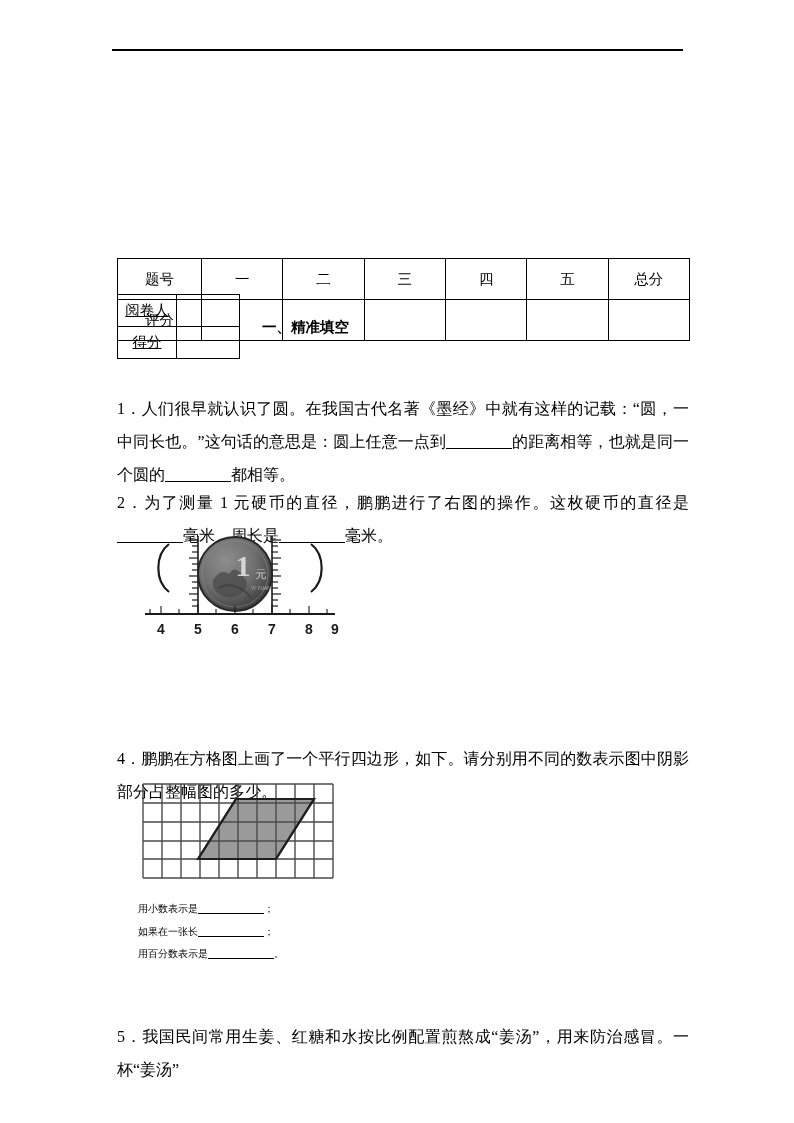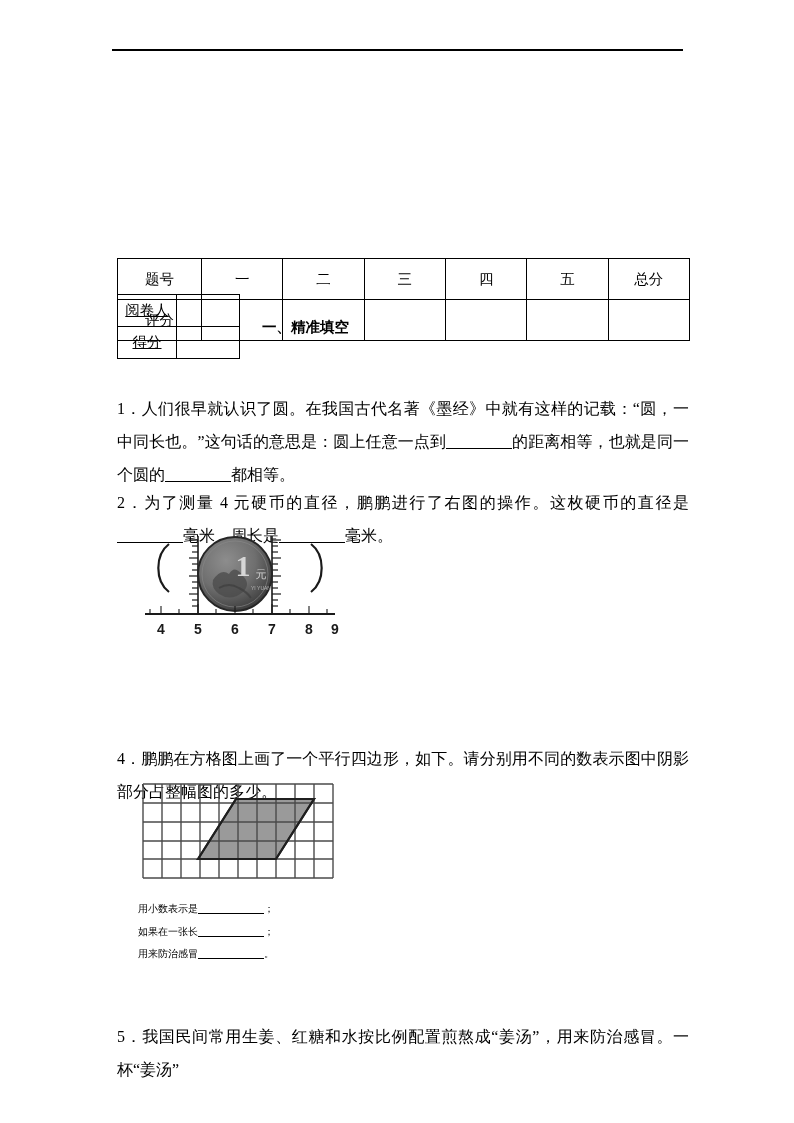--- a/index.html
+++ b/index.html
@@ -218,21 +218,21 @@
   </tbody>
     </table>
 
   <div class="section-heading">一、精准填空</div>
 
   <div class="q q1">
     <span>1．人们很早就认识了圆。在我国古代名著《墨经》中就有这样的记载：“圆，一中同长也。”这句话的意思是：圆上任意一点到</span><span class="blank"></span><span>的距离相等，也就是同一个圆的</span><span class="blank"></span><span>都相等。</span>
   </div>
 
   <div class="q q2">
-    <span>2．为了测量 4 元硬币的直径，鹏鹏进行了右图的操作。这枚硬币的直径是</span><span class="blank"></span><span>毫米，周长是</span><span class="blank"></span><span>毫米。</span>
+    <span>2．为了测量 1 元硬币的直径，鹏鹏进行了右图的操作。这枚硬币的直径是</span><span class="blank"></span><span>毫米，周长是</span><span class="blank"></span><span>毫米。</span>
   </div>
 
   <div class="coin-figure">
     <svg width="200" height="112" viewBox="0 0 200 112" xmlns="http://www.w3.org/2000/svg">
       <defs>
         <radialGradient id="coinGrad" cx="38%" cy="32%" r="72%">
           <stop offset="0%" stop-color="#8d8d8d"></stop>
           <stop offset="55%" stop-color="#6f6f6f"></stop>
           <stop offset="100%" stop-color="#3b3b3b"></stop>
         </radialGradient>
@@ -356,21 +356,21 @@
   </div>
 
   <div class="sub-lines">
     <div class="row">
       <span>用小数表示是</span><span class="blank"></span><span>；</span>
     </div>
     <div class="row">
       <span>如果在一张长</span><span class="blank"></span><span>；</span>
     </div>
     <div class="row">
-      <span>用来防治感冒</span><span class="blank"></span><span>。</span>
+      <span>用百分数表示是</span><span class="blank"></span><span>。</span>
     </div>
   </div>
 
   <div class="q q5">
     <span>5．我国民间常用生姜、红糖和水按比例配置煎熬成“姜汤”，用来防治感冒。一杯“姜汤”</span>
   </div>
 
 </div>
 
 </body></html>

